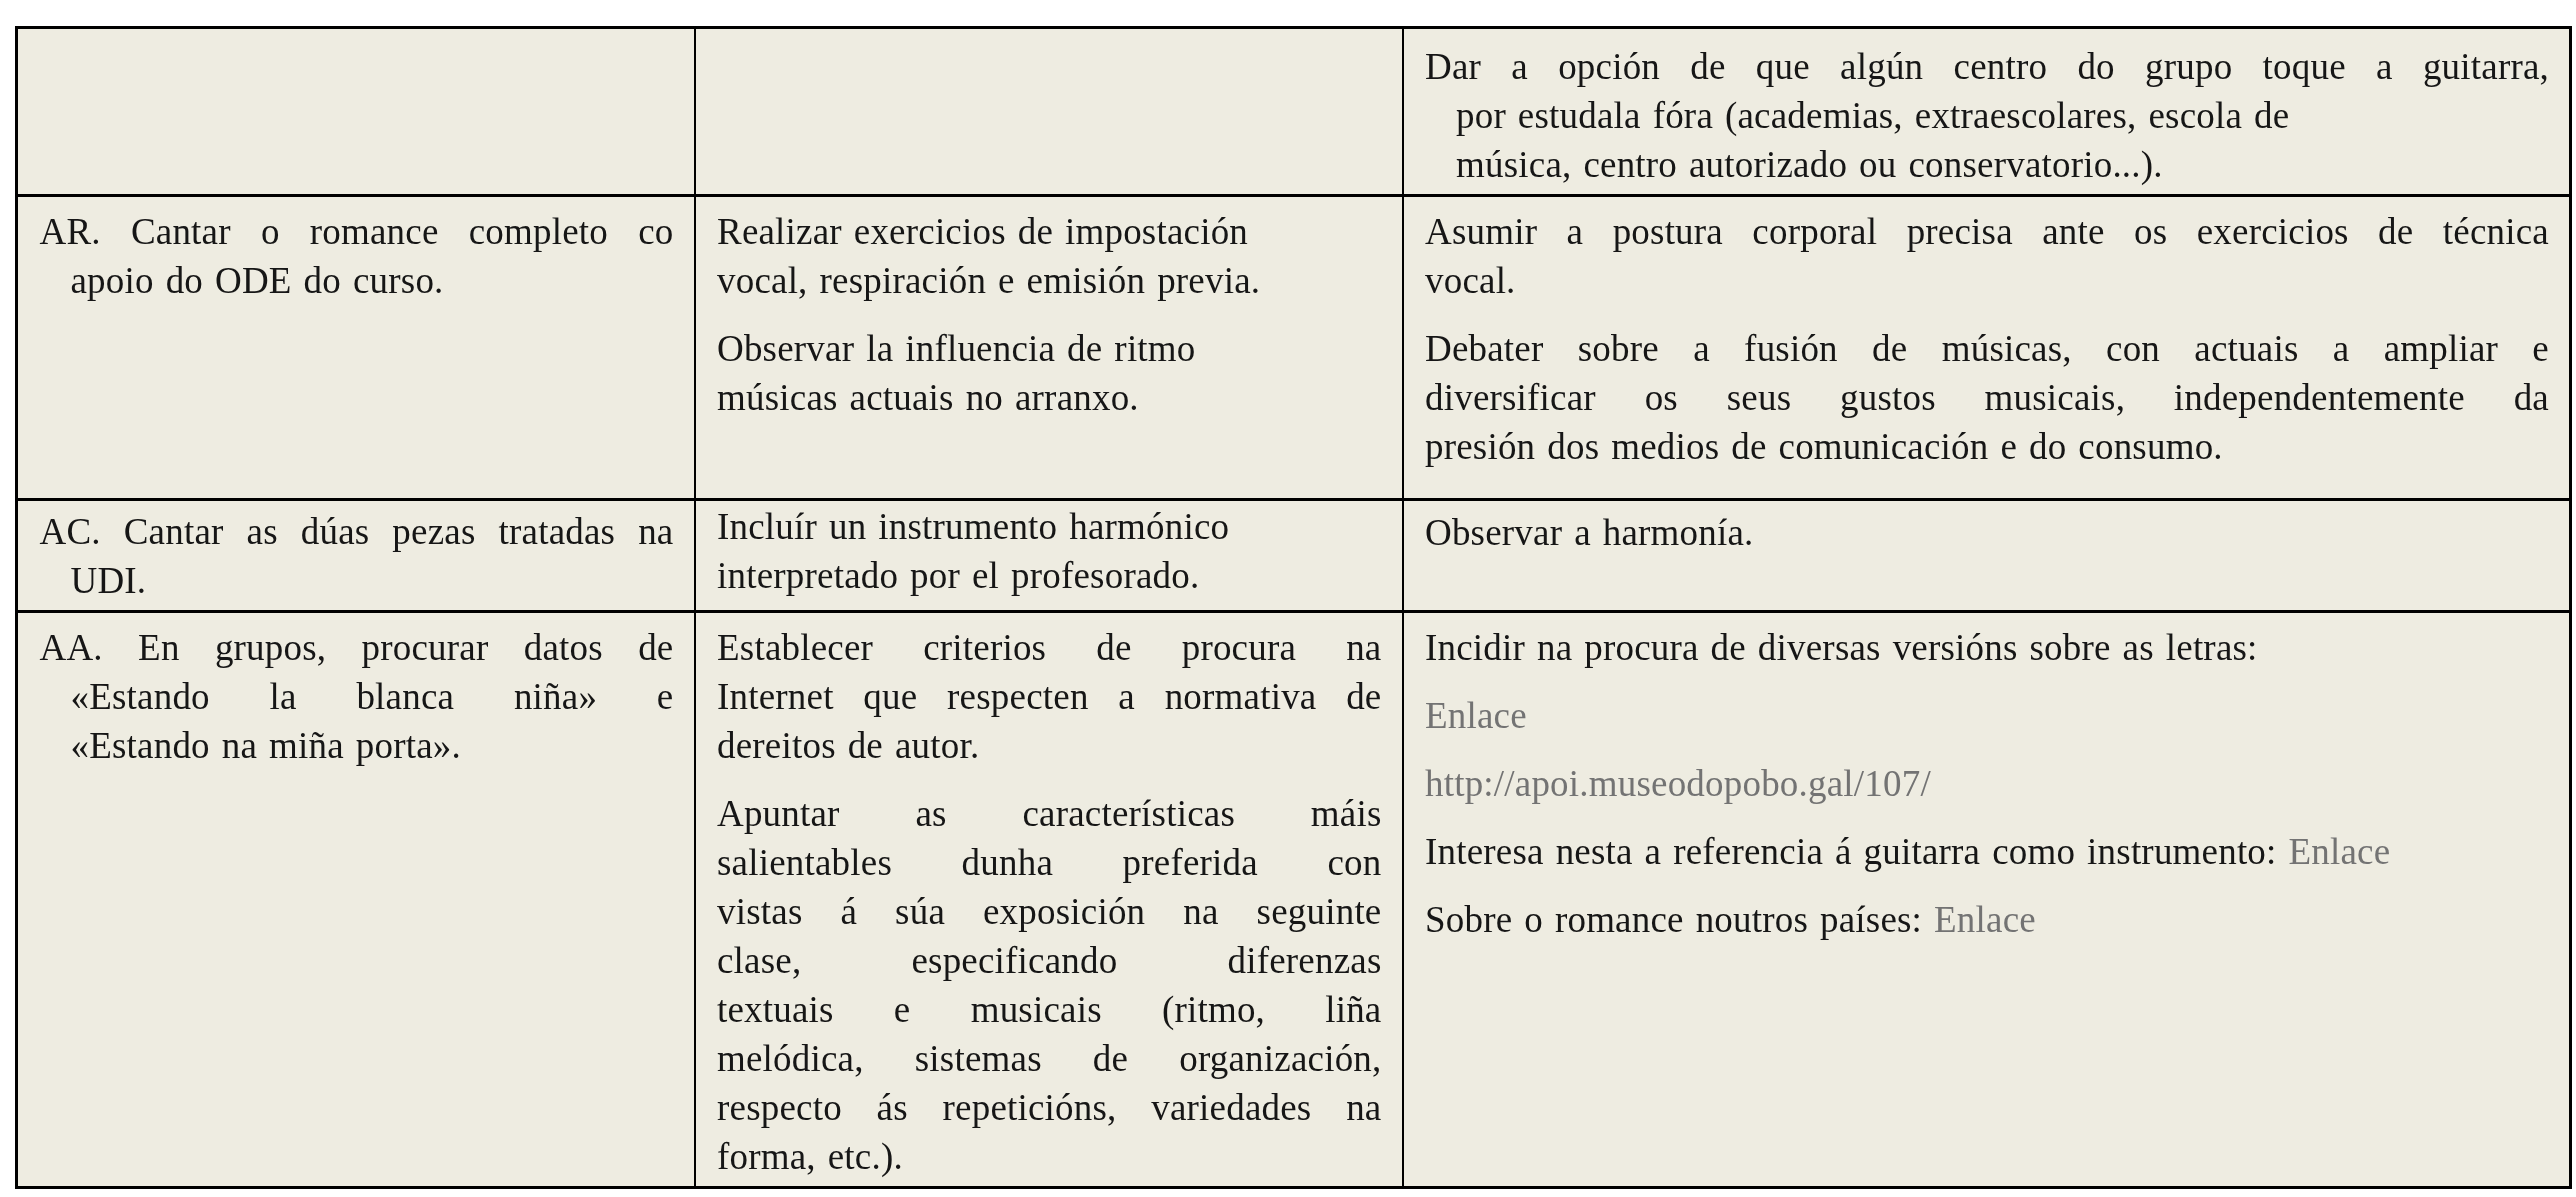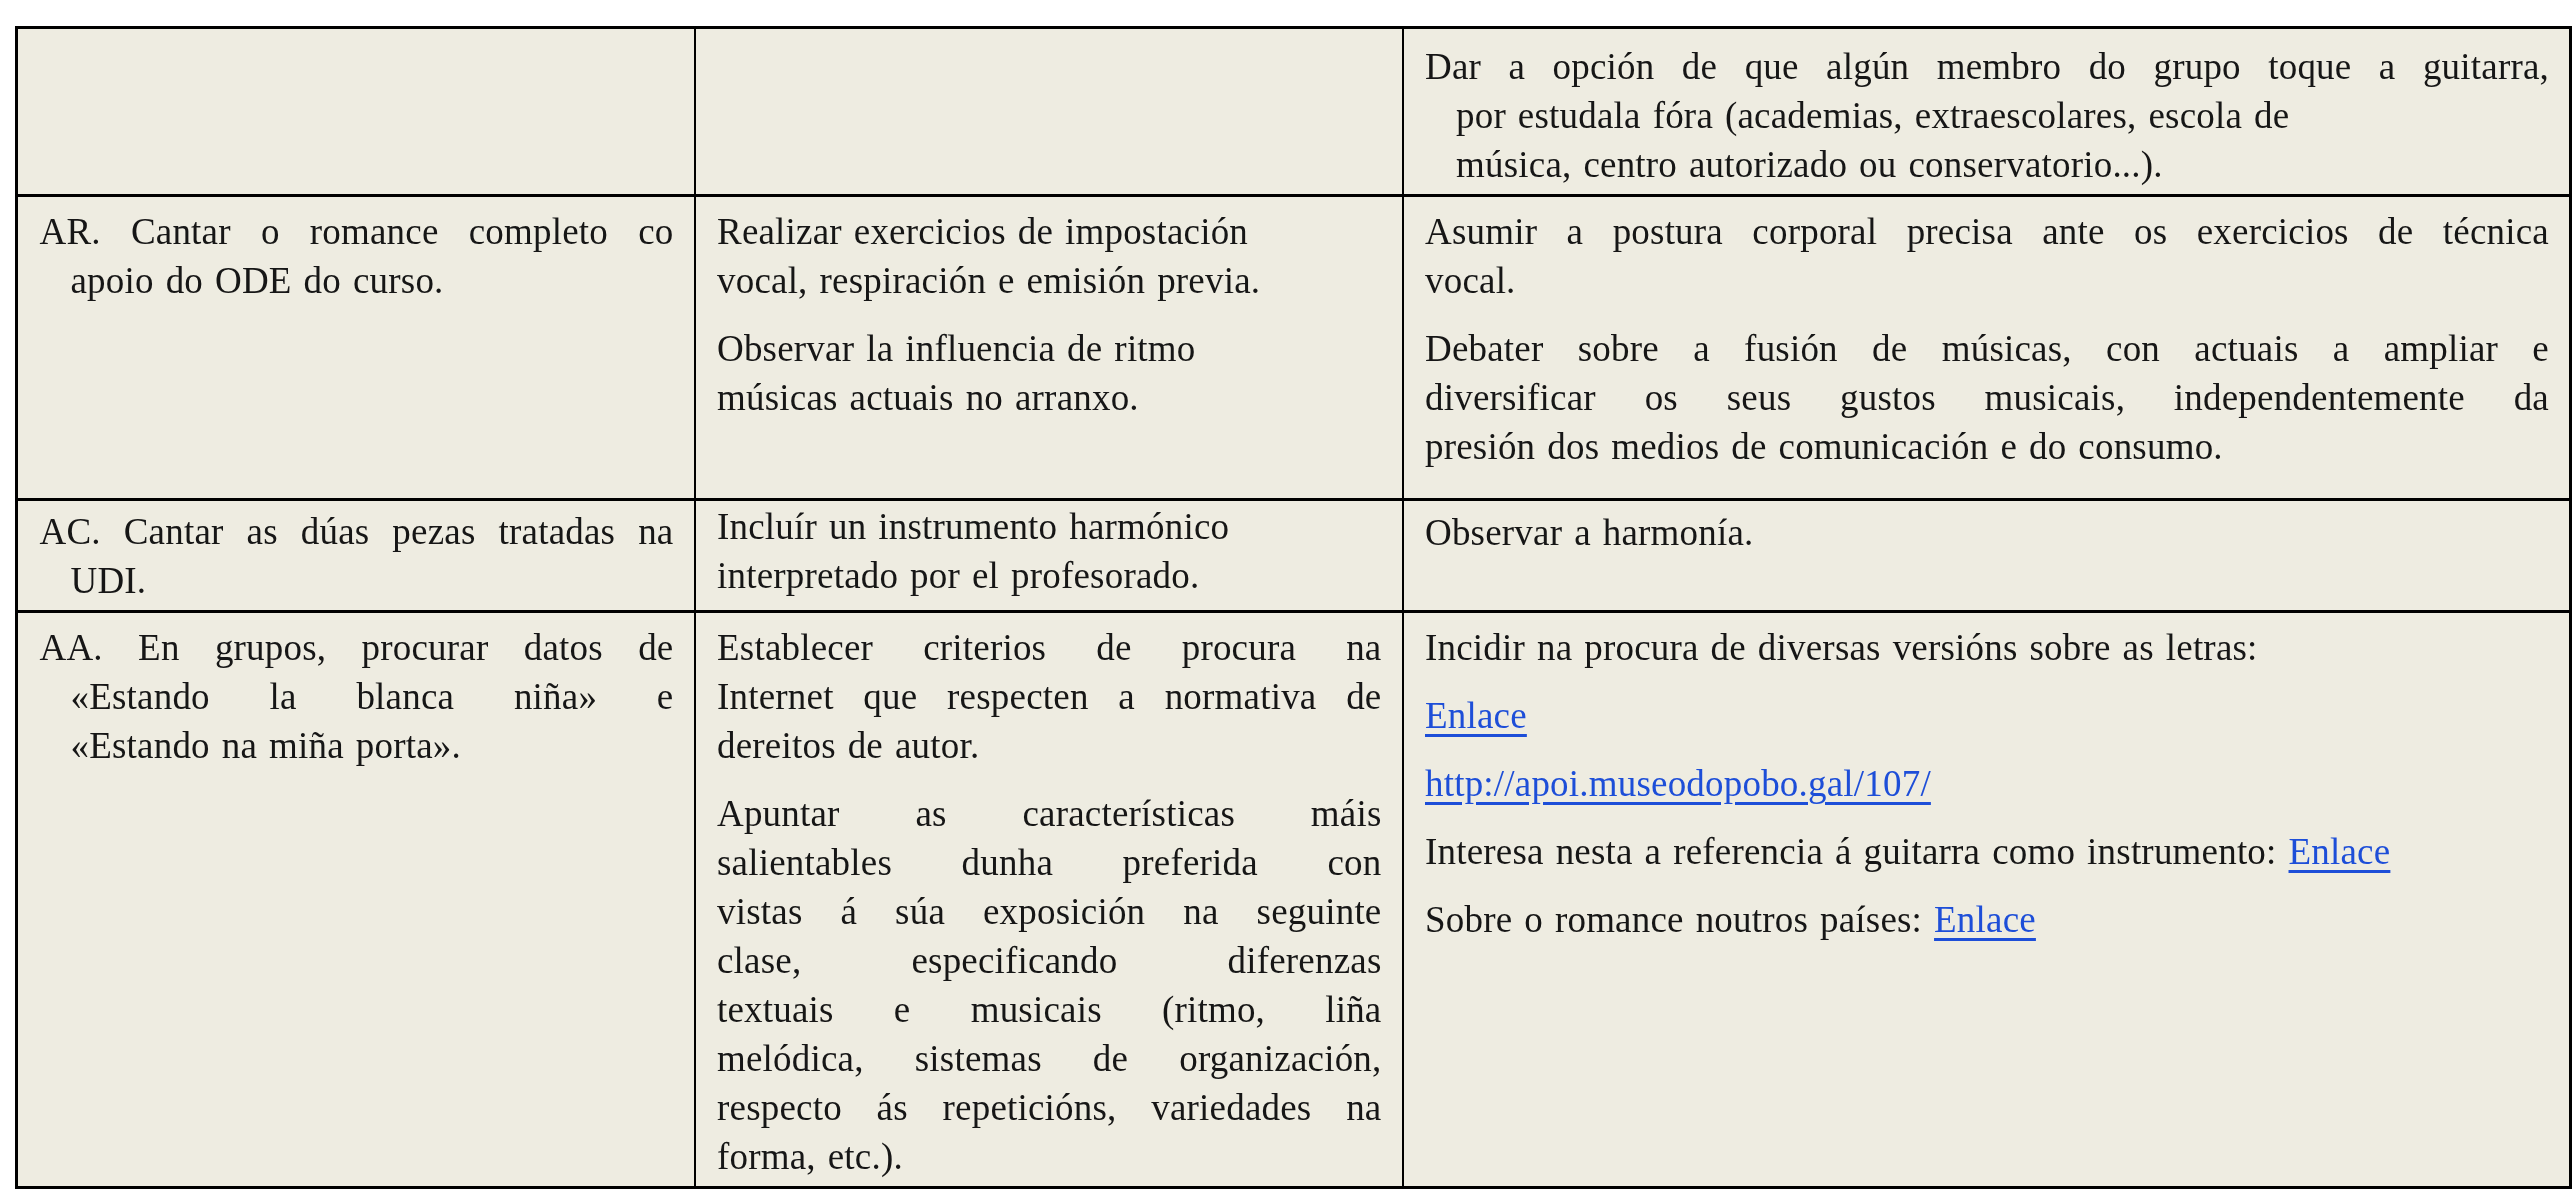--- a/index.html
+++ b/index.html
@@ -56,22 +56,21 @@
   .tl { display: block; }
   
   .jl {
     text-align: justify;
     text-align-last: justify;
   }
   
   .ind { padding-left: 31px; }
 
   a.link {
-    color: #1d4ed8;
-    text-decoration: underline;
+    color: #737373;
     text-decoration-thickness: 2.5px;
     text-underline-offset: 5.8px;
     cursor: pointer;
   }
 </style>
 </head>
 <body>
 
 <div id="canvas">
   <table class="doc-table">
@@ -80,21 +79,21 @@
       <col class="c2">
       <col class="c3">
     </colgroup>
 
     <tbody>
         <tr class="row-1">
       <td></td>
       <td></td>
       <td style="padding-top:13.2px;">
         <div class="para">
-          <span class="tl jl">Dar a opción de que algún membro do grupo toque a guitarra,</span>
+          <span class="tl jl">Dar a opción de que algún centro do grupo toque a guitarra,</span>
           <span class="tl ind">por estudala fóra (academias, extraescolares, escola de</span>
           <span class="tl ind">música, centro autorizado ou conservatorio...).</span>
         </div>
       </td>
     </tr>
 
     <tr class="row-2">
       <td>
         <div class="para">
           <span class="tl jl">AR. Cantar o romance completo co</span>

